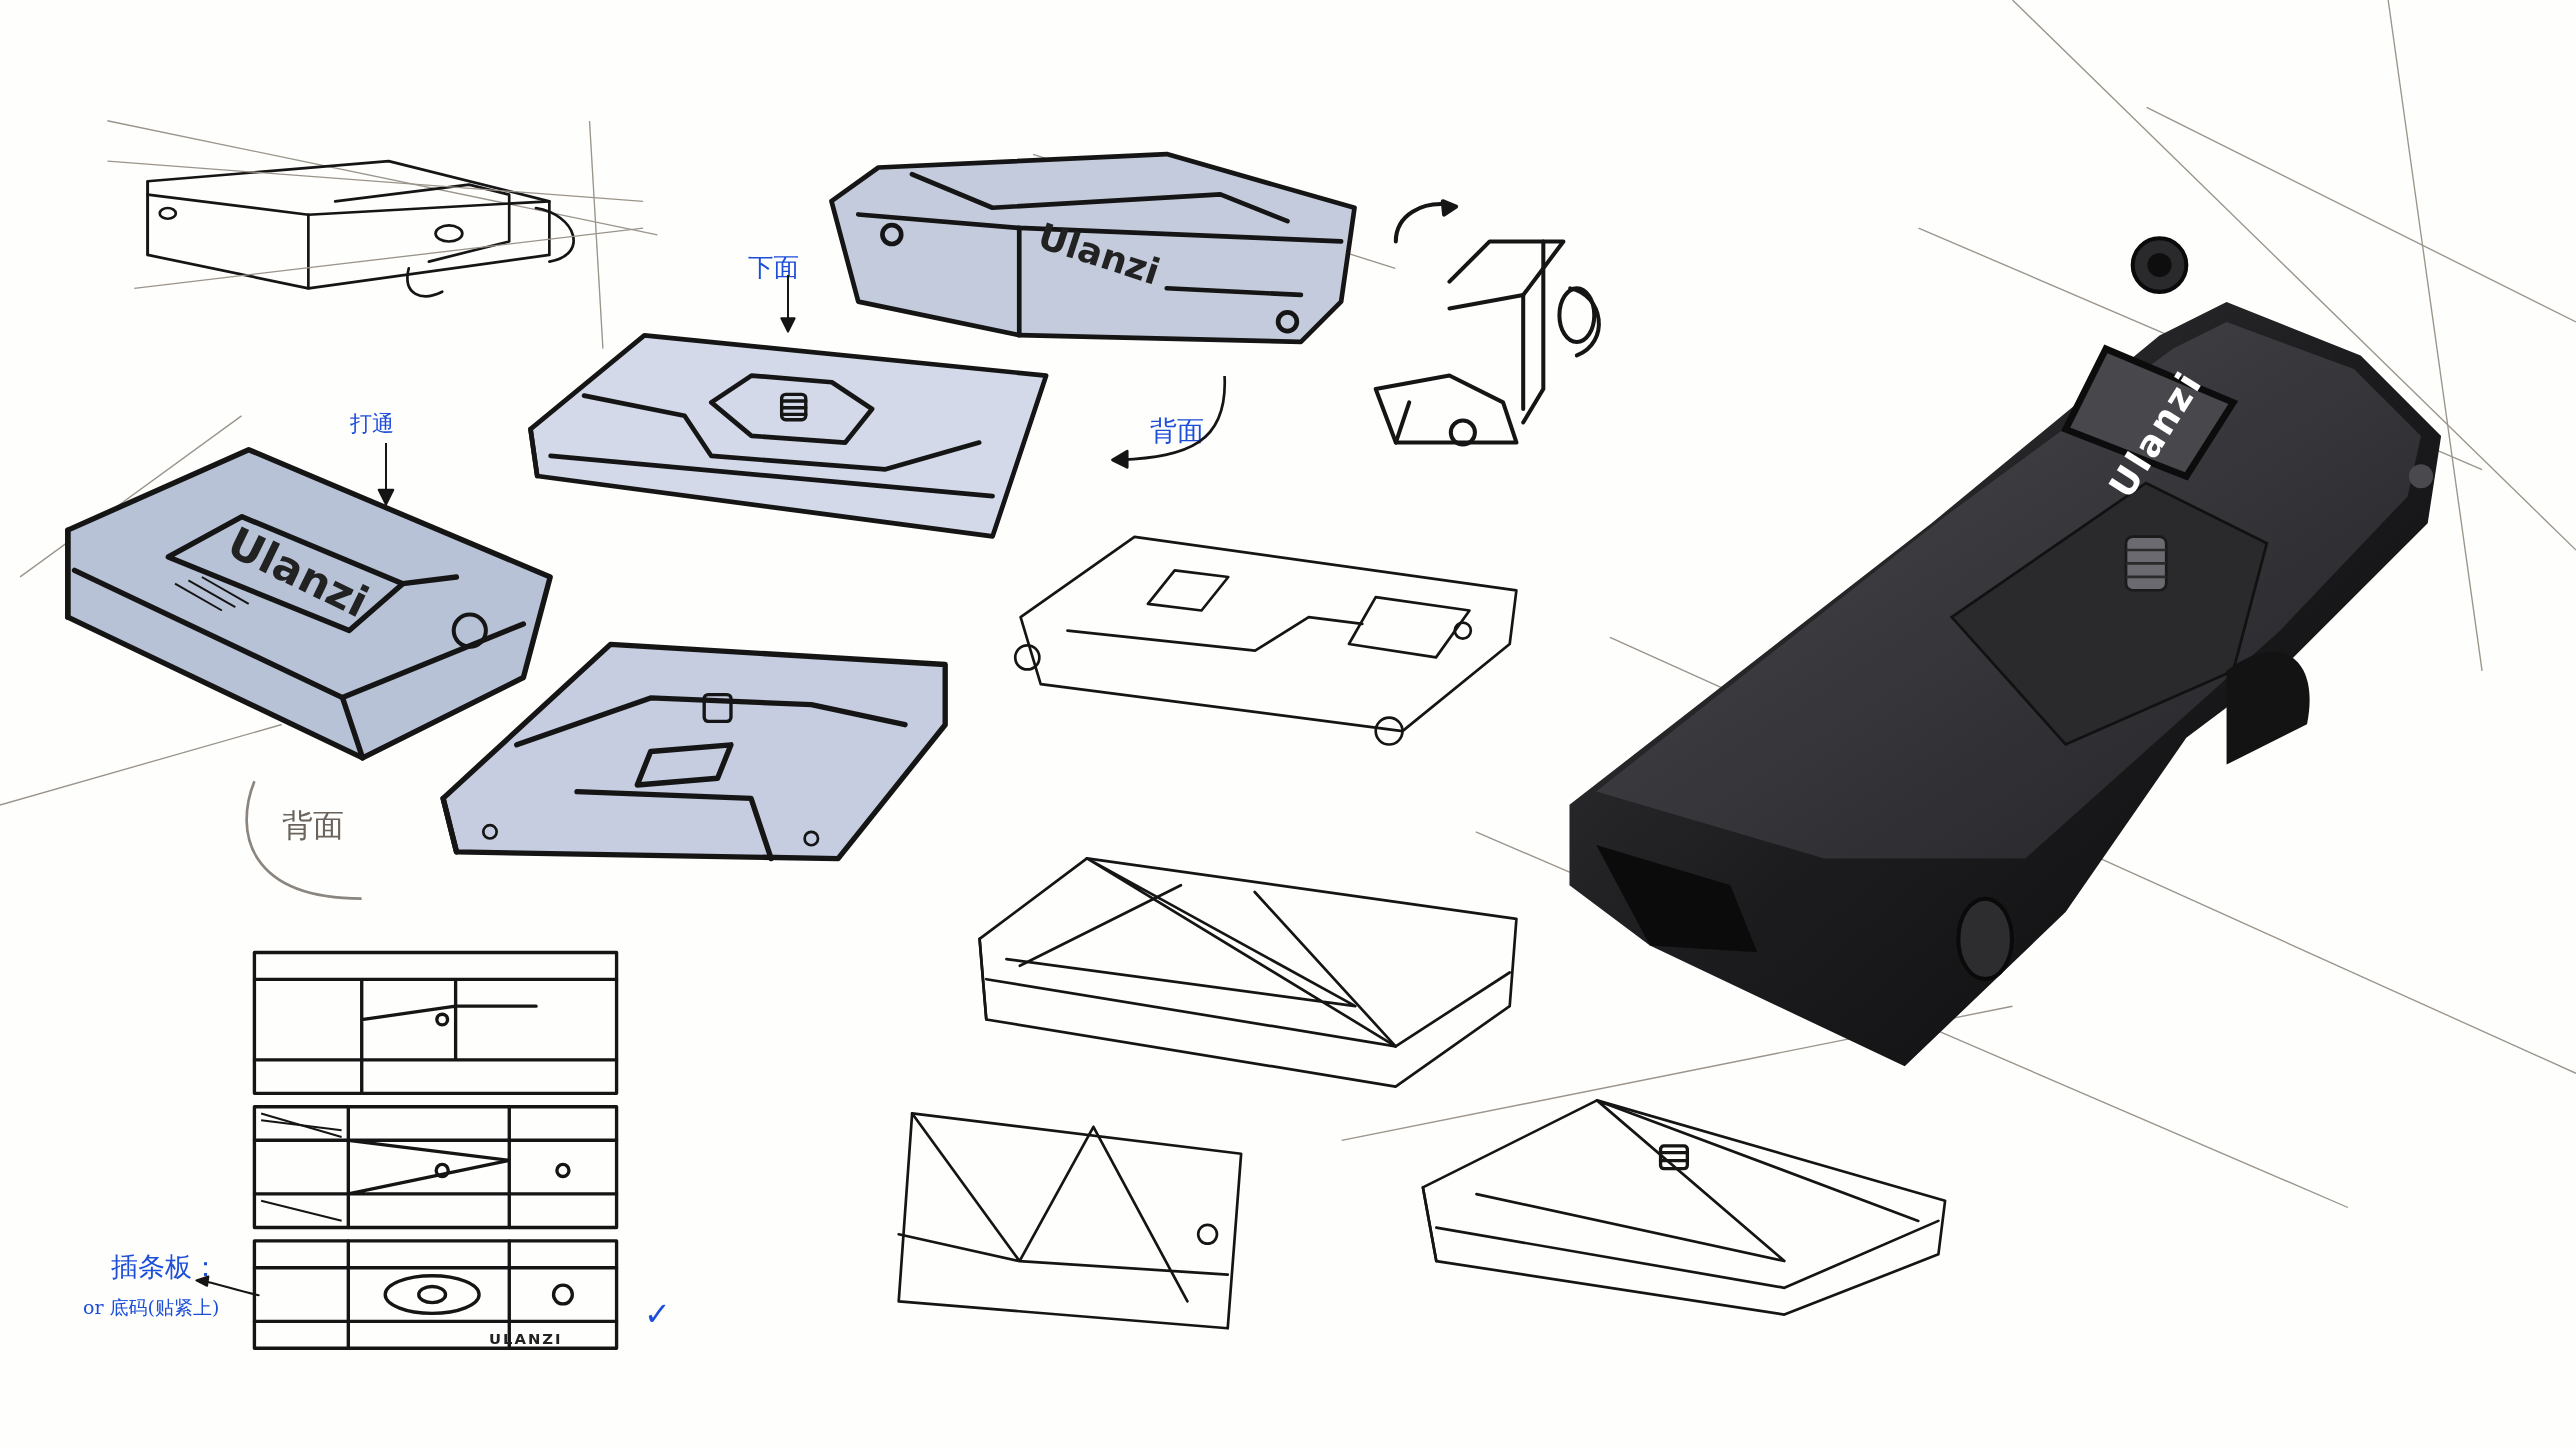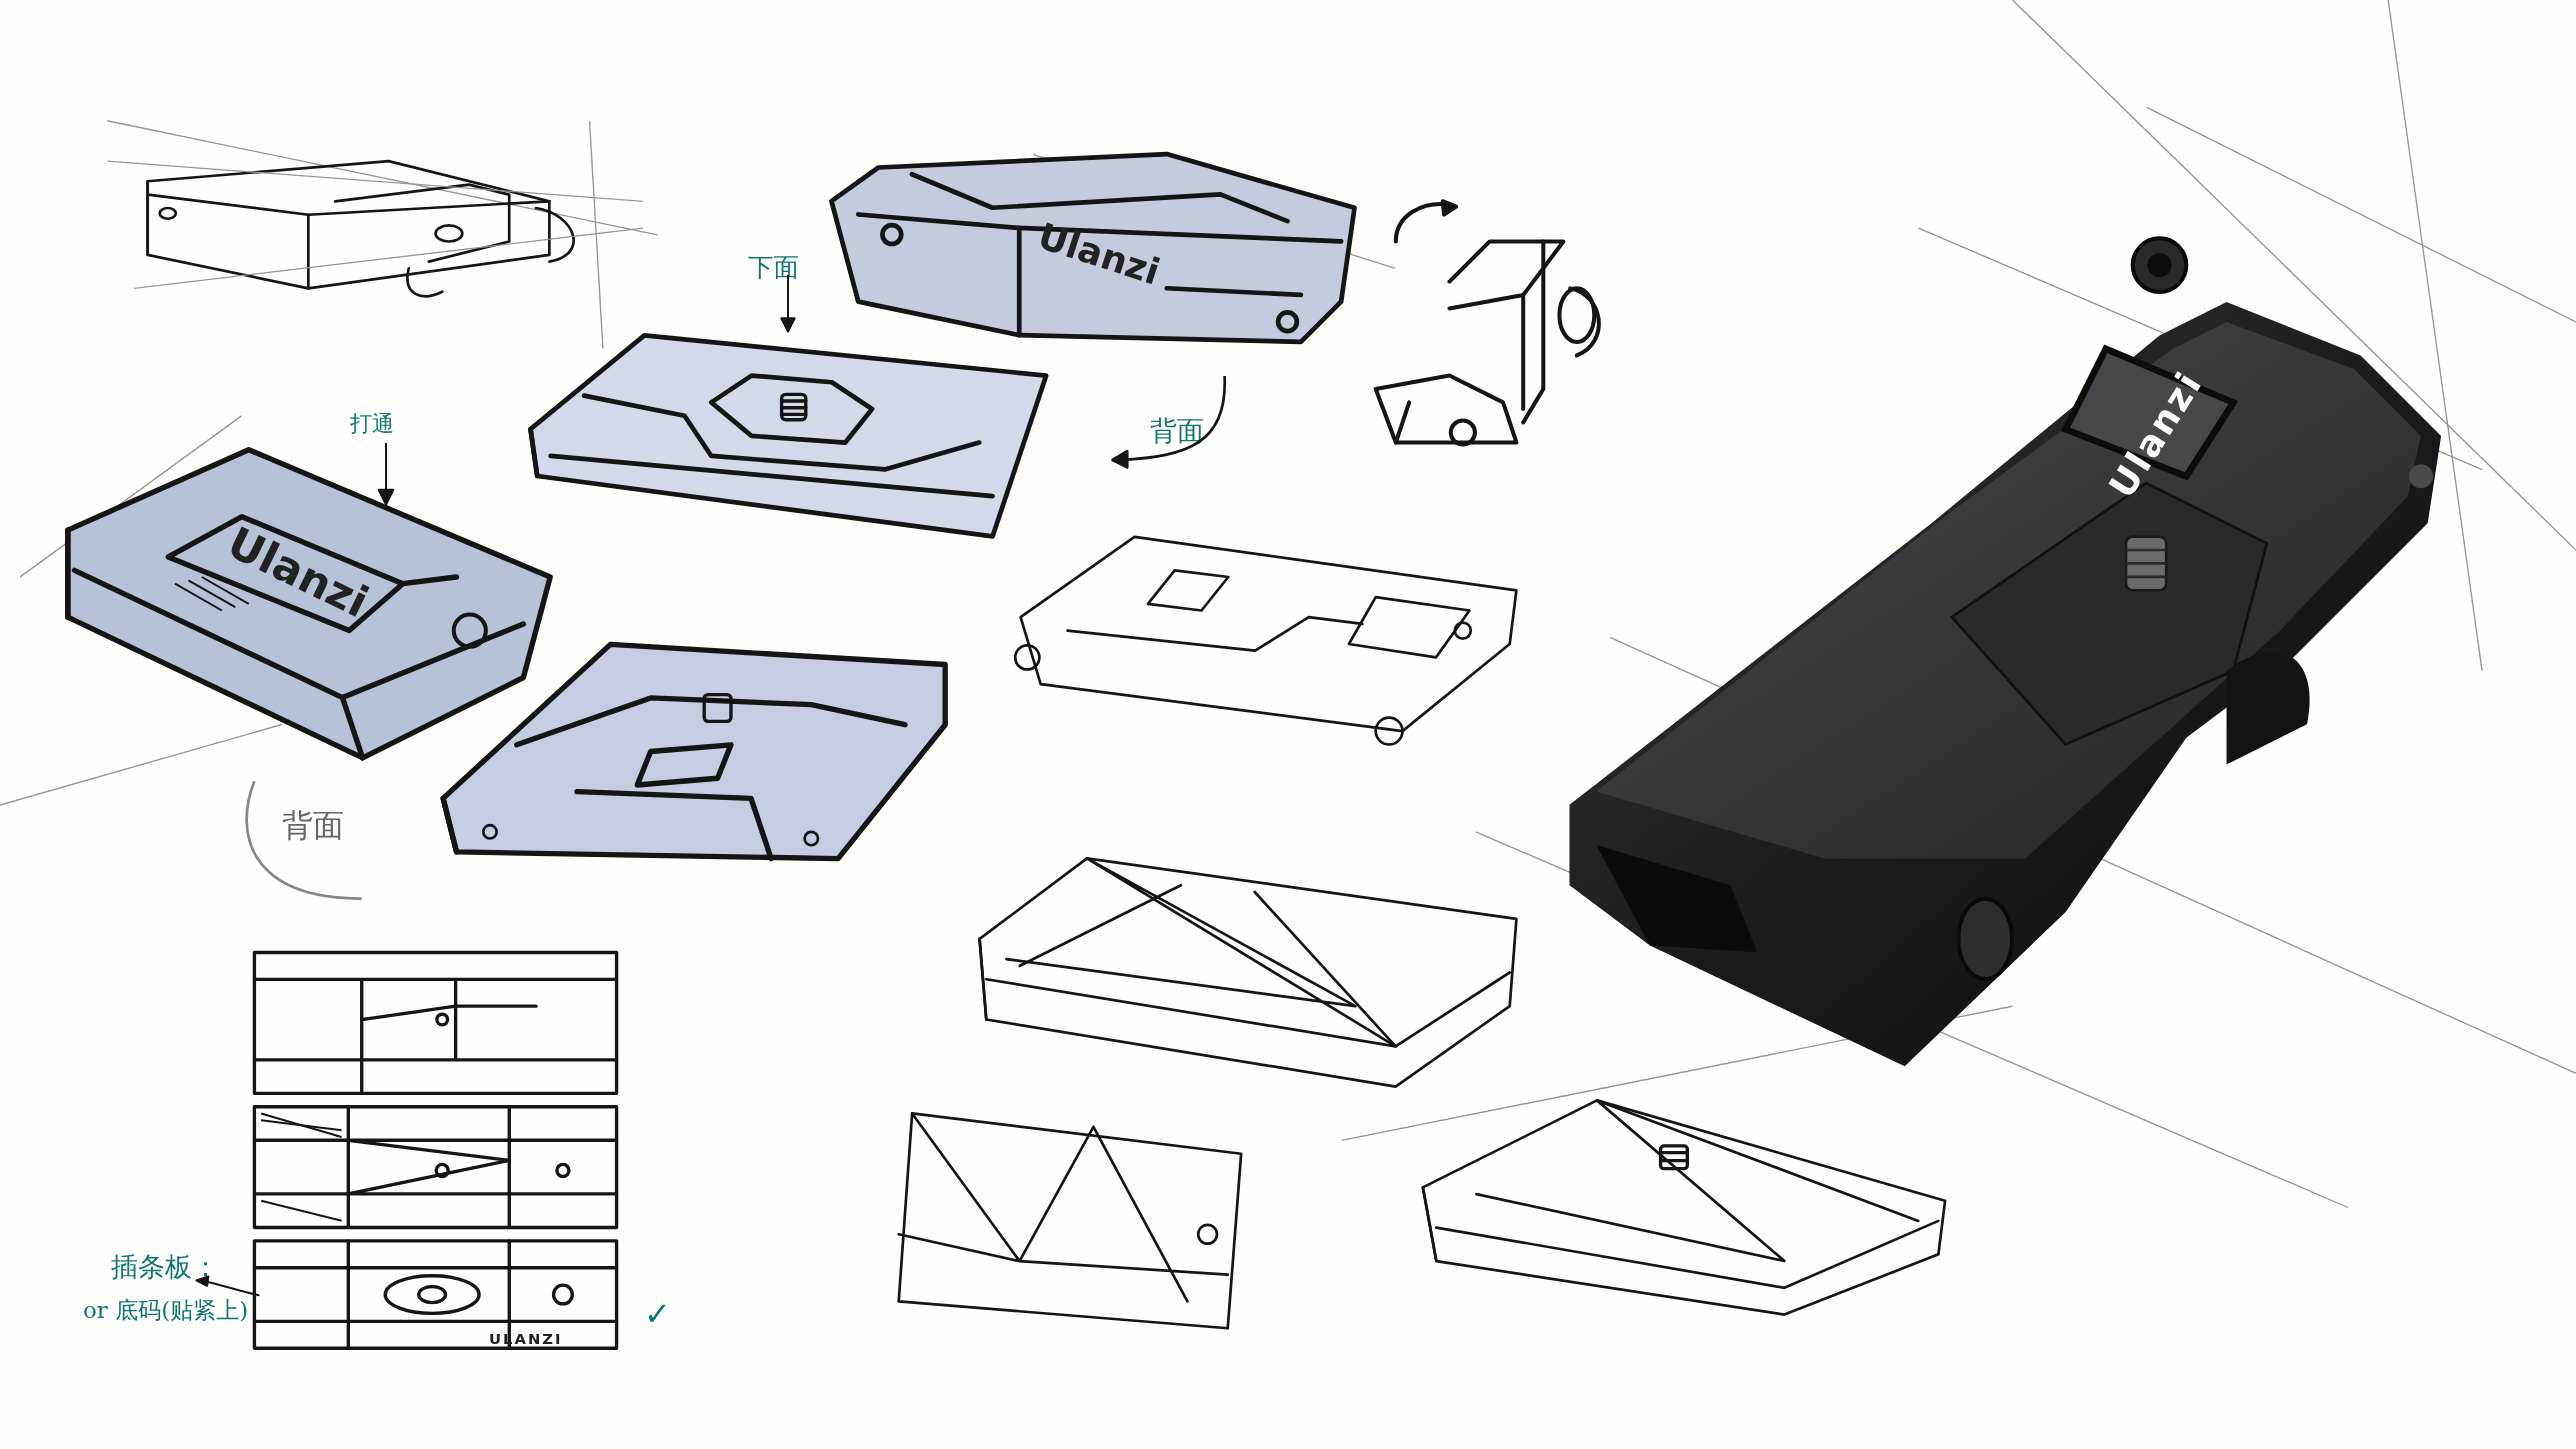--- a/index.html
+++ b/index.html
@@ -1,20 +1,20 @@
 <!DOCTYPE html>
 <html style="font-size:10.7px"><head>
 <meta charset="utf-8">
 <style>
   html,body{margin:0;padding:0;background:#ffffff;}
   body{width:2576px;height:1449px;position:relative;overflow:hidden;font-family:"DejaVu Sans",sans-serif;}
   .sheet{position:absolute;left:0;top:0;width:2576px;height:1449px;background:#fefefd;}
   .sketch{position:absolute;}
   .sketch svg{display:block;width:100%;height:100%;overflow:visible;}
-  .note{position:absolute;font-family:"DejaVu Serif",serif;color:#0f766e;white-space:nowrap;}
+  .note{position:absolute;font-family:"DejaVu Serif",serif;color:#1d4ed8;white-space:nowrap;}
   .ink{stroke:#151515;fill:none;stroke-linecap:round;stroke-linejoin:round;}
   .guide{stroke:#9a948a;fill:none;stroke-width:2;}
   .render-logo{position:absolute;color:#ffffff;font-family:"DejaVu Sans",sans-serif;font-weight:bold;font-size:36px;letter-spacing:2.7px;transform:rotate(-58deg);transform-origin:left top;}
   .sketch-logo{position:absolute;font-family:"DejaVu Sans",sans-serif;font-weight:bold;color:#222;transform-origin:left top;}
 </style>
 </head>
 <body>
 
 <div class="sheet">
 
@@ -205,21 +205,21 @@
       </g>
       <g stroke="#151515" stroke-width="3">
           <line x1="30" y1="260" x2="150" y2="295"></line>
           <line x1="30" y1="270" x2="150" y2="285"></line>
           <line x1="30" y1="390" x2="150" y2="420"></line>
         </g>
     </svg>
     <div class="sketch-logo" style="left:248px;top:391px;font-size:14.8px;letter-spacing:2px">ULANZI</div>
   </div>
   <div class="note" style="left:111px;top:1249px;font-size:27px">插条板：</div>
-  <div class="note" style="left:83px;top:1295px;font-size:23px">or 底码(贴紧上)</div>
+  <div class="note" style="left:83px;top:1295px;font-size:19px">or 底码(贴紧上)</div>
   <svg class="sketch" style="left:195px;top:1275px;width:67px;height:27px" viewBox="0 0 100 40" width="67" height="27">
       <g class="ink" stroke-width="3">
         <path d="M95 30 C70 25 40 15 10 8"></path>
         <path d="M20 2 L2 8 L18 16 Z" fill="#151515"></path>
       </g>
     </svg>
   <div class="note" style="left:644px;top:1295px;font-size:32px">✓</div>
 
   <div class="sketch" style="left:966px;top:845px;width:564px;height:255px">
     <svg viewBox="0 0 840 380">

